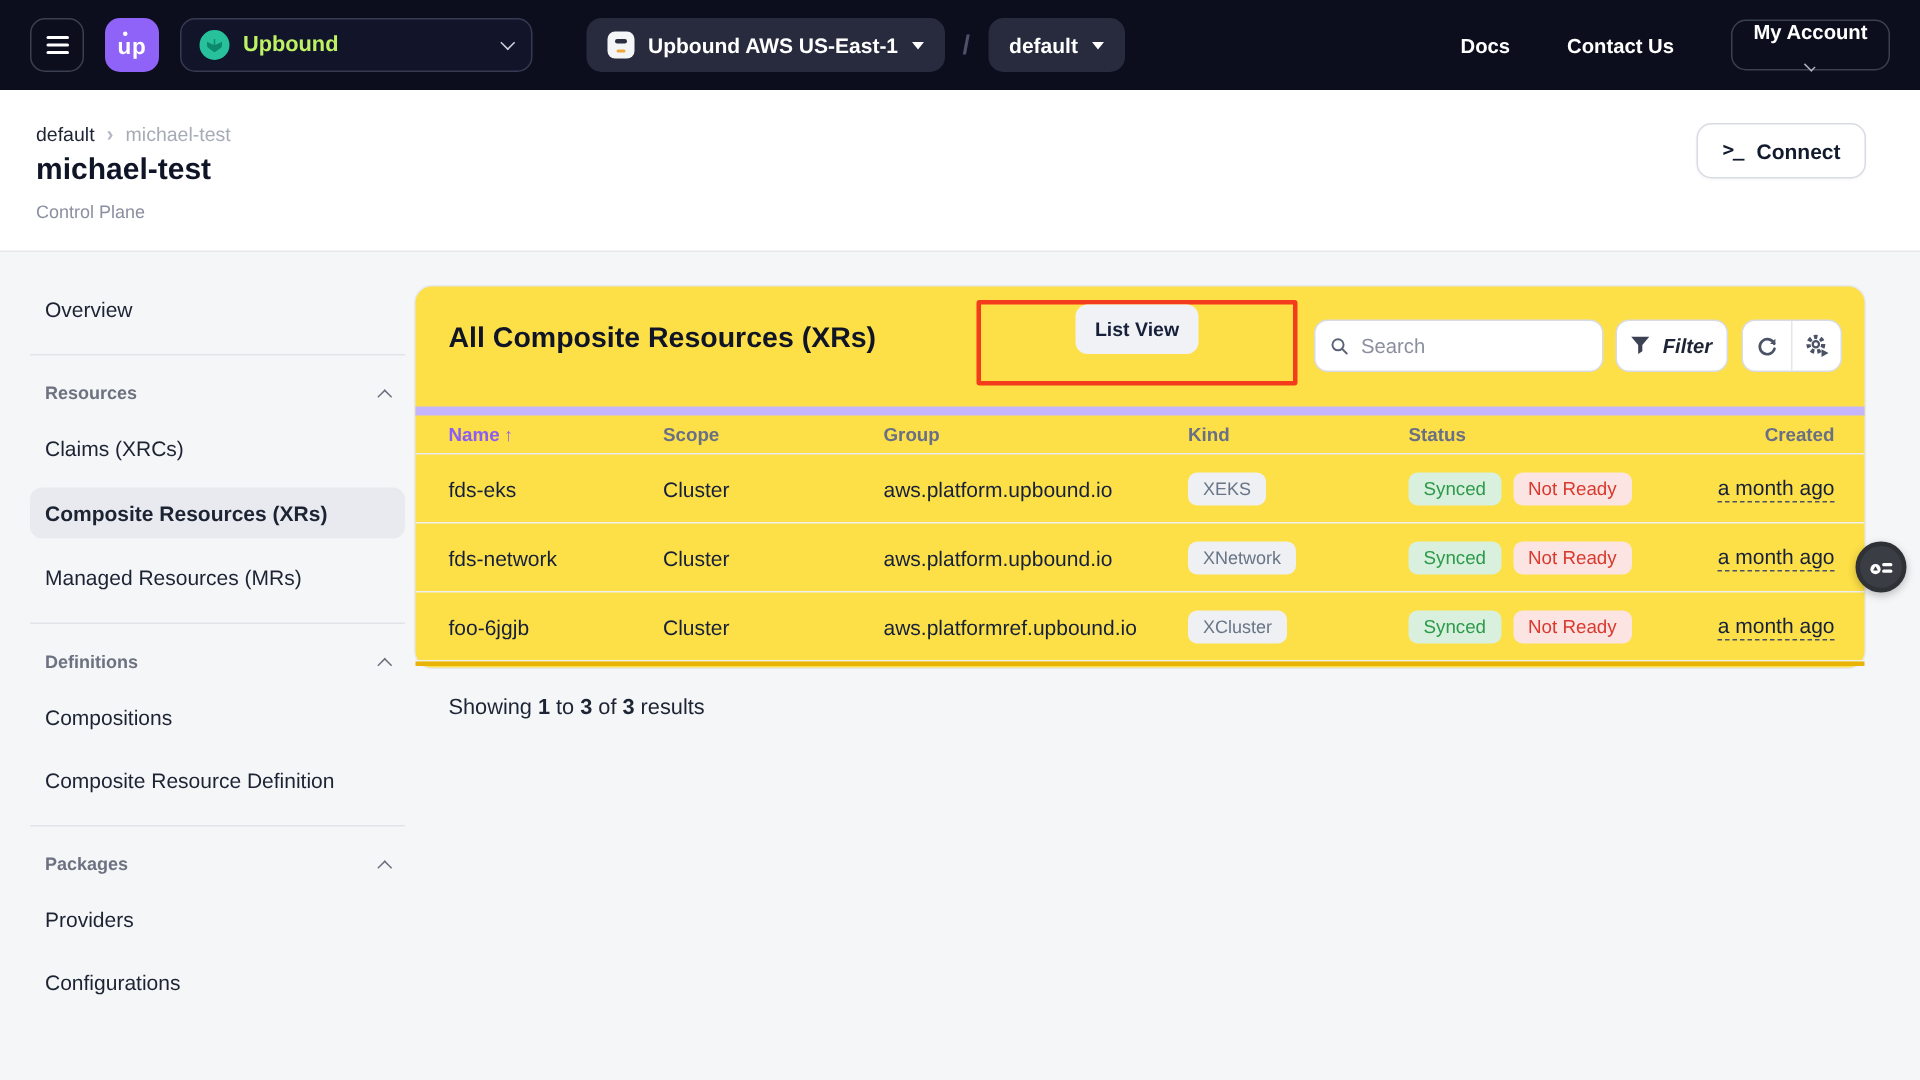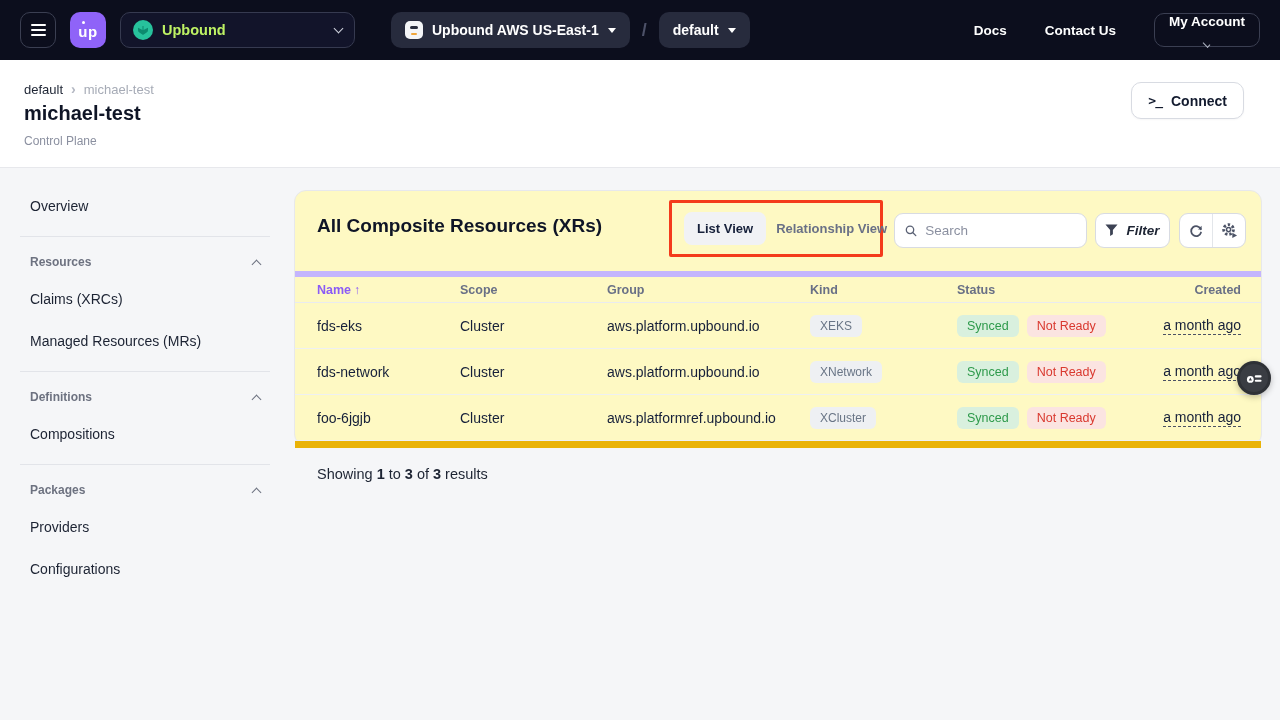--- a/index.html
+++ b/index.html
@@ -60,21 +60,21 @@
   .sidebar { position:absolute; left:20px; top:190px; width:250px; display:flex; flex-direction:column; }
   .sb-item { height:32px; display:flex; align-items:center; padding:0 10px; font-size:14px; color:#1c2333;
     border-radius:8px; cursor:pointer; margin-bottom:10px; }
   .sb-item.active { background:#e9eaef; font-weight:bold; height:34px; }
   .sb-hr { border:none; border-top:1px solid #e2e4e9; margin:4px 0 12px 0; }
   .sb-head { height:26px; display:flex; align-items:center; padding:0 10px; font-size:12px; font-weight:bold;
     color:#6d7280; margin-bottom:8px; cursor:pointer; }
   .sb-head .chev { margin-left:auto; transform:rotate(225deg); margin-top:4px; color:#6d7280; }
 
   
-  .card { position:absolute; left:294px; top:190px; width:968px; height:256px; background:#fef9c3;
+  .card { position:absolute; left:276px; top:190px; width:968px; height:256px; background:#fde047;
     border:1px solid #e7e8ec; border-radius:12px; }
   .card-head { position:relative; height:80px; }
   .card-title { position:absolute; left:22px; top:24px; font-size:19px; font-weight:800; color:#0f1526; }
   .annotation-box { position:absolute; left:374px; top:9px; width:214px; height:57px; border:3px solid #f43b1b;
     border-radius:2px; display:flex; align-items:center; padding:0 12px; gap:6px; }
   .view-opt { font-size:13px; font-weight:bold; cursor:pointer; white-space:nowrap; }
   .view-opt.active { background:#f1f2f5; color:#16203a; border-radius:8px; padding:9px 13px; }
   .view-opt.inactive { color:#697086; padding:9px 4px; }
   .search-box { position:absolute; left:599px; top:22px; width:193px; height:35px; border:1px solid #d8dbe2;
     border-radius:9px; display:flex; align-items:center; padding:0 10px; gap:8px; background:#fff; }
@@ -100,21 +100,21 @@
   .tbl-row { height:46px; font-size:14px; color:#16203a; border-bottom:1px solid #eef0f2; }
   .tbl-row:last-of-type { border-bottom:none; }
   .kind-badge { display:inline-block; background:#eef0f3; color:#697586; font-size:12px;
     padding:4px 10px; border-radius:6px; }
   .status-cell { display:flex; gap:8px; }
   .badge { font-size:12.5px; padding:4px 10px; border-radius:6px; font-weight:500; }
   .badge.success { background:#d9f0de; color:#2e9a4b; }
   .badge.error { background:#fbe4e1; color:#d9392f; }
   .created-link { display:inline-block; border-bottom:1.5px dashed #4b5164; padding-bottom:1px; cursor:pointer; }
 
-  .tbl-foot { height:59px; border-top:7px solid #eab308; display:flex; align-items:center;
+  .tbl-foot { height:59px; border-top:3px solid #eab308; display:flex; align-items:center;
     padding:0 22px; font-size:14.5px; color:#1d2433; gap:4px; }
   .tbl-foot b { font-weight:bold; }
 
   
   .fab { position:absolute; left:1237px; top:361px; width:34px; height:34px; border-radius:50%;
     background:#3a3d43; border:3px solid #2e3136; display:flex; align-items:center; justify-content:center;
     cursor:pointer; box-shadow:0 2px 6px rgba(0,0,0,.25); }
 </style>
 </head>
 <body>
@@ -169,43 +169,44 @@
 </div>
 
 <div class="sidebar">
   <div class="sb-item">Overview</div>
   <hr class="sb-hr">
   <div class="sb-head">
     <span>Resources</span>
     <span class="chev"></span>
   </div>
   <div class="sb-item">Claims (XRCs)</div>
+  <div class="sb-item active">Composite Resources (XRs)</div>
   <div class="sb-item">Managed Resources (MRs)</div>
   <hr class="sb-hr">
   <div class="sb-head">
     <span>Definitions</span>
     <span class="chev"></span>
   </div>
   <div class="sb-item">Compositions</div>
+  <div class="sb-item">Composite Resource Definition</div>
   <hr class="sb-hr">
   <div class="sb-head">
     <span>Packages</span>
     <span class="chev"></span>
   </div>
   <div class="sb-item">Providers</div>
   <div class="sb-item">Configurations</div>
 </div>
 
 <div class="card">
   <div class="card-head">
     <div class="card-title">All Composite Resources (XRs)</div>
 
-    <div class="annotation-box" style="border-color: rgb(244, 59, 27);">
+    <div class="annotation-box" style="border-color: rgb(244, 59, 27); flex-direction: column;">
       <span class="view-opt active">List View</span>
-      <span class="view-opt inactive">Relationship View</span>
     </div>
 
     <div class="search-box">
       <svg width="14" height="14" viewBox="0 0 16 16">
         <circle cx="6.5" cy="6.5" r="4.8" fill="none" stroke="#5b6275" stroke-width="1.7"></circle>
         <line x1="10.3" y1="10.3" x2="14" y2="14" stroke="#5b6275" stroke-width="1.7" stroke-linecap="round"></line>
       </svg>
       <input type="text" placeholder="Search" style="">
     </div>
 

